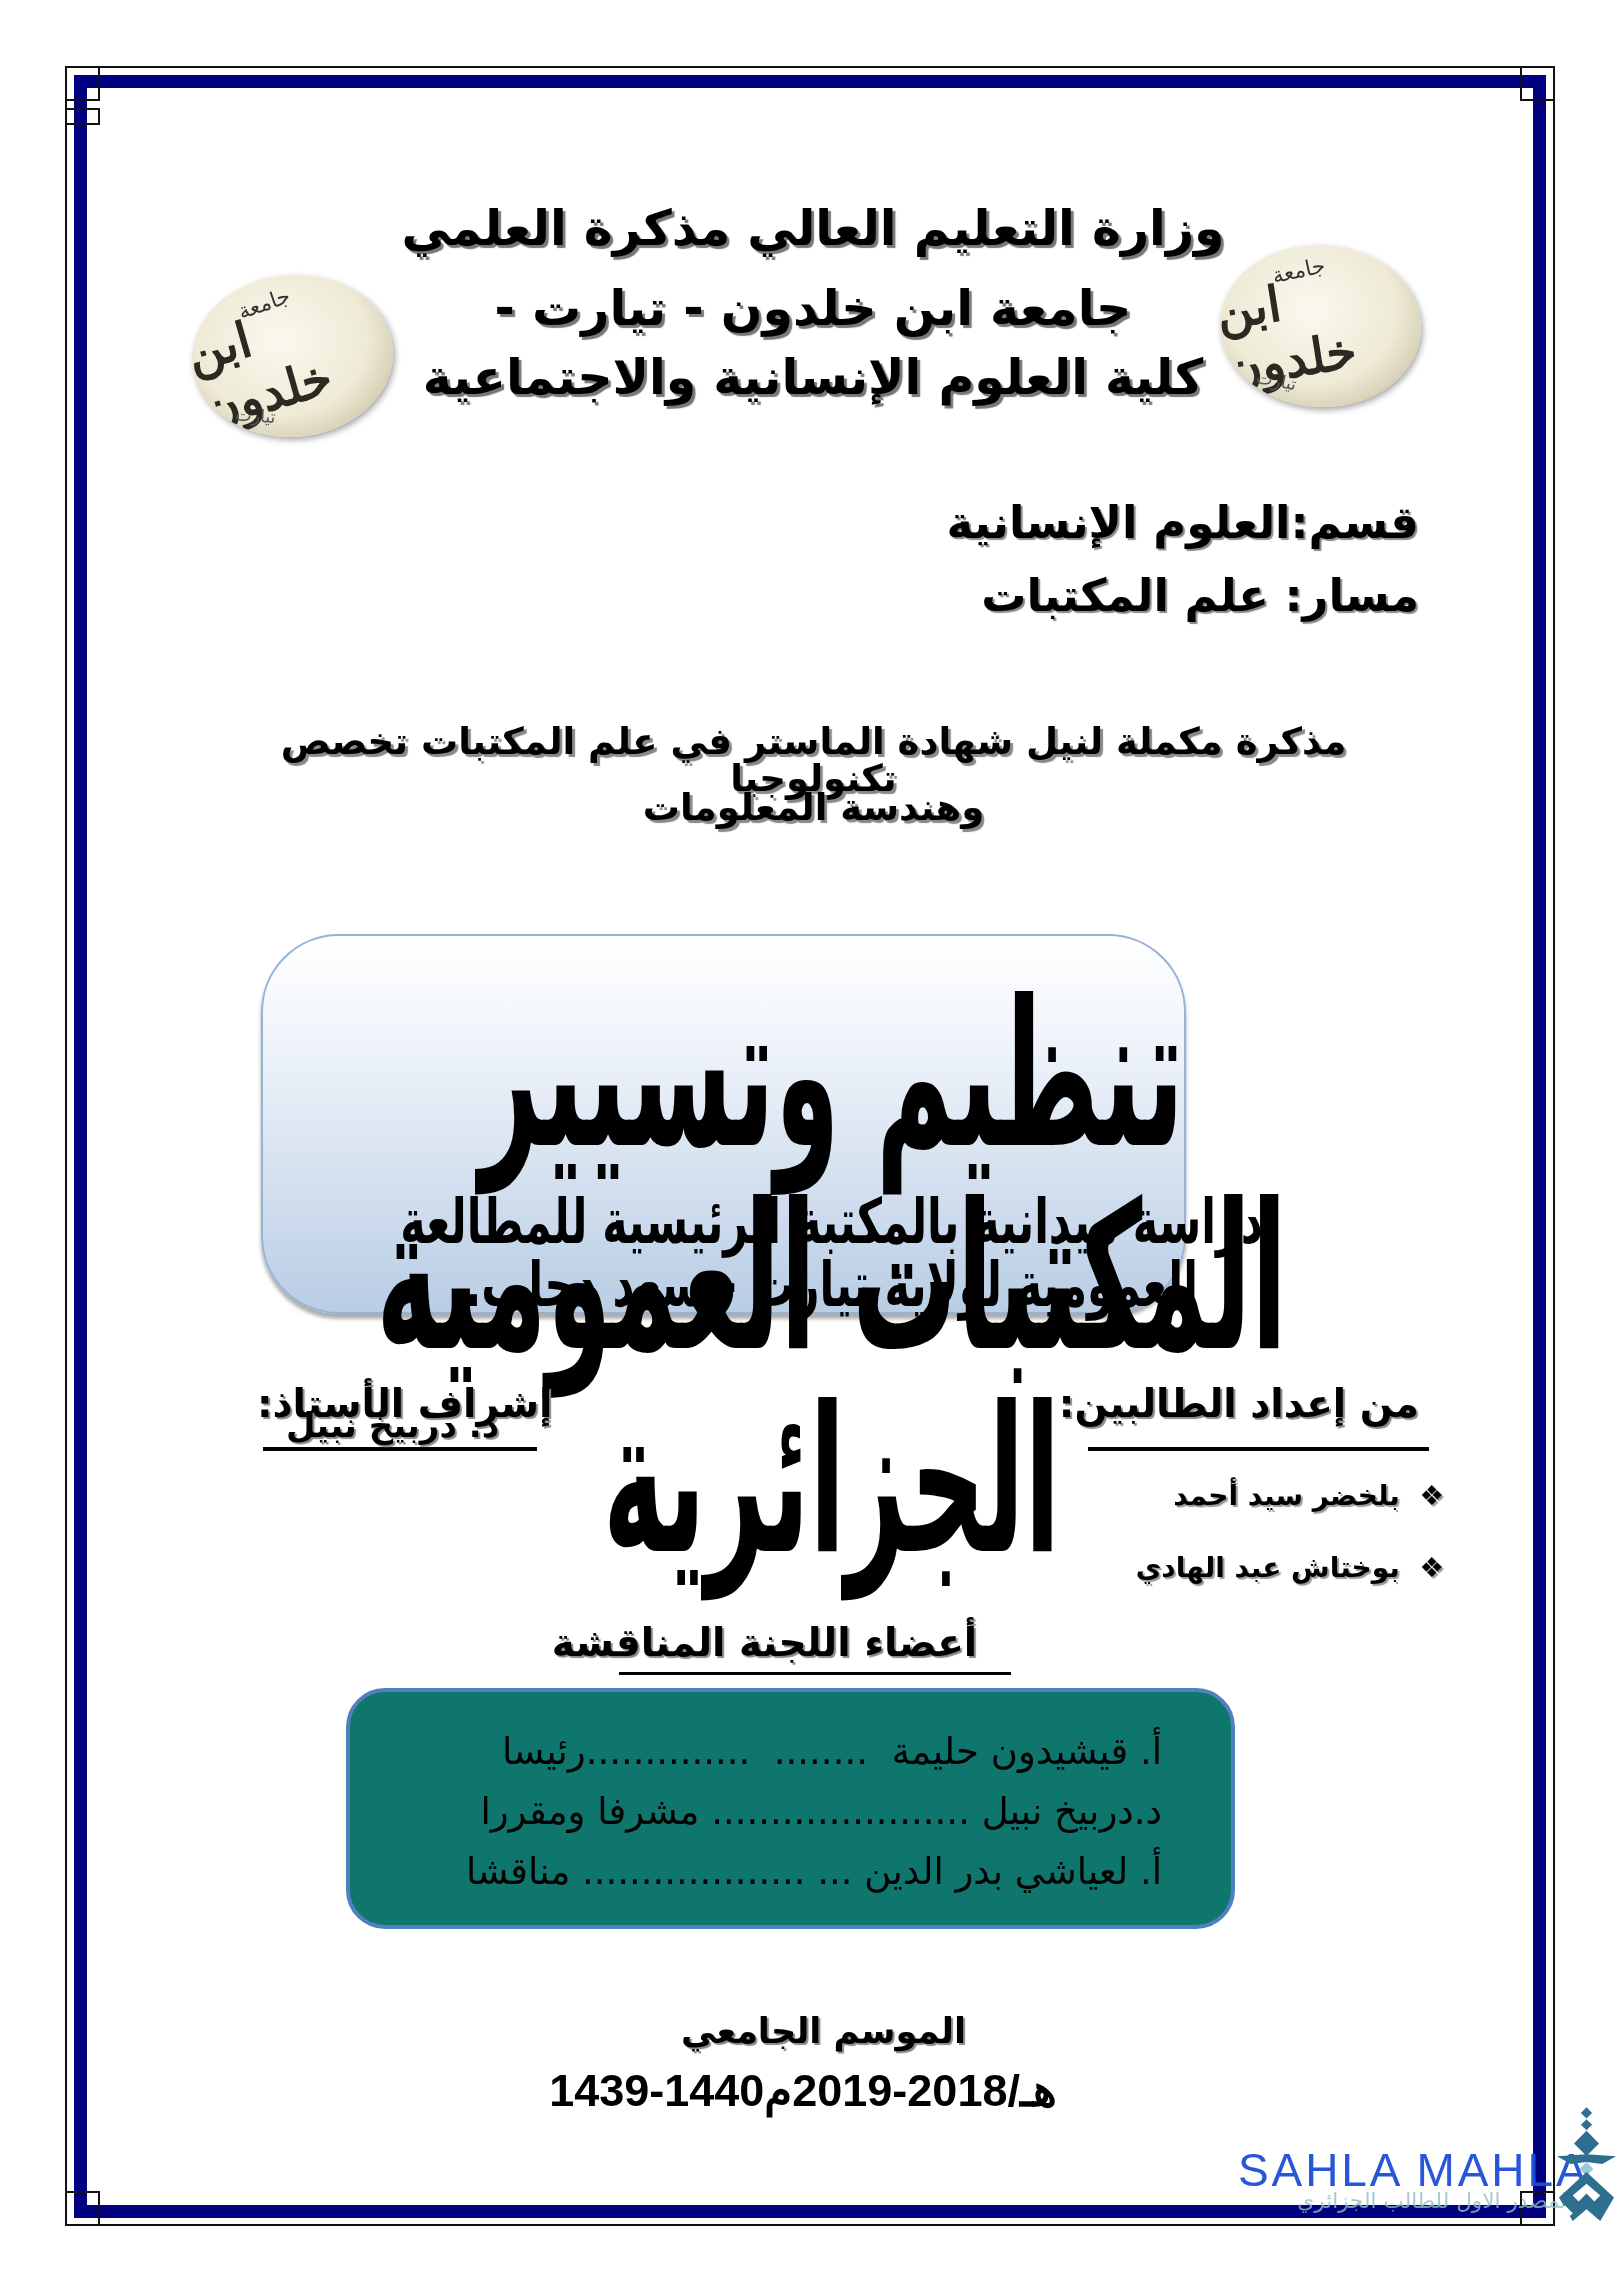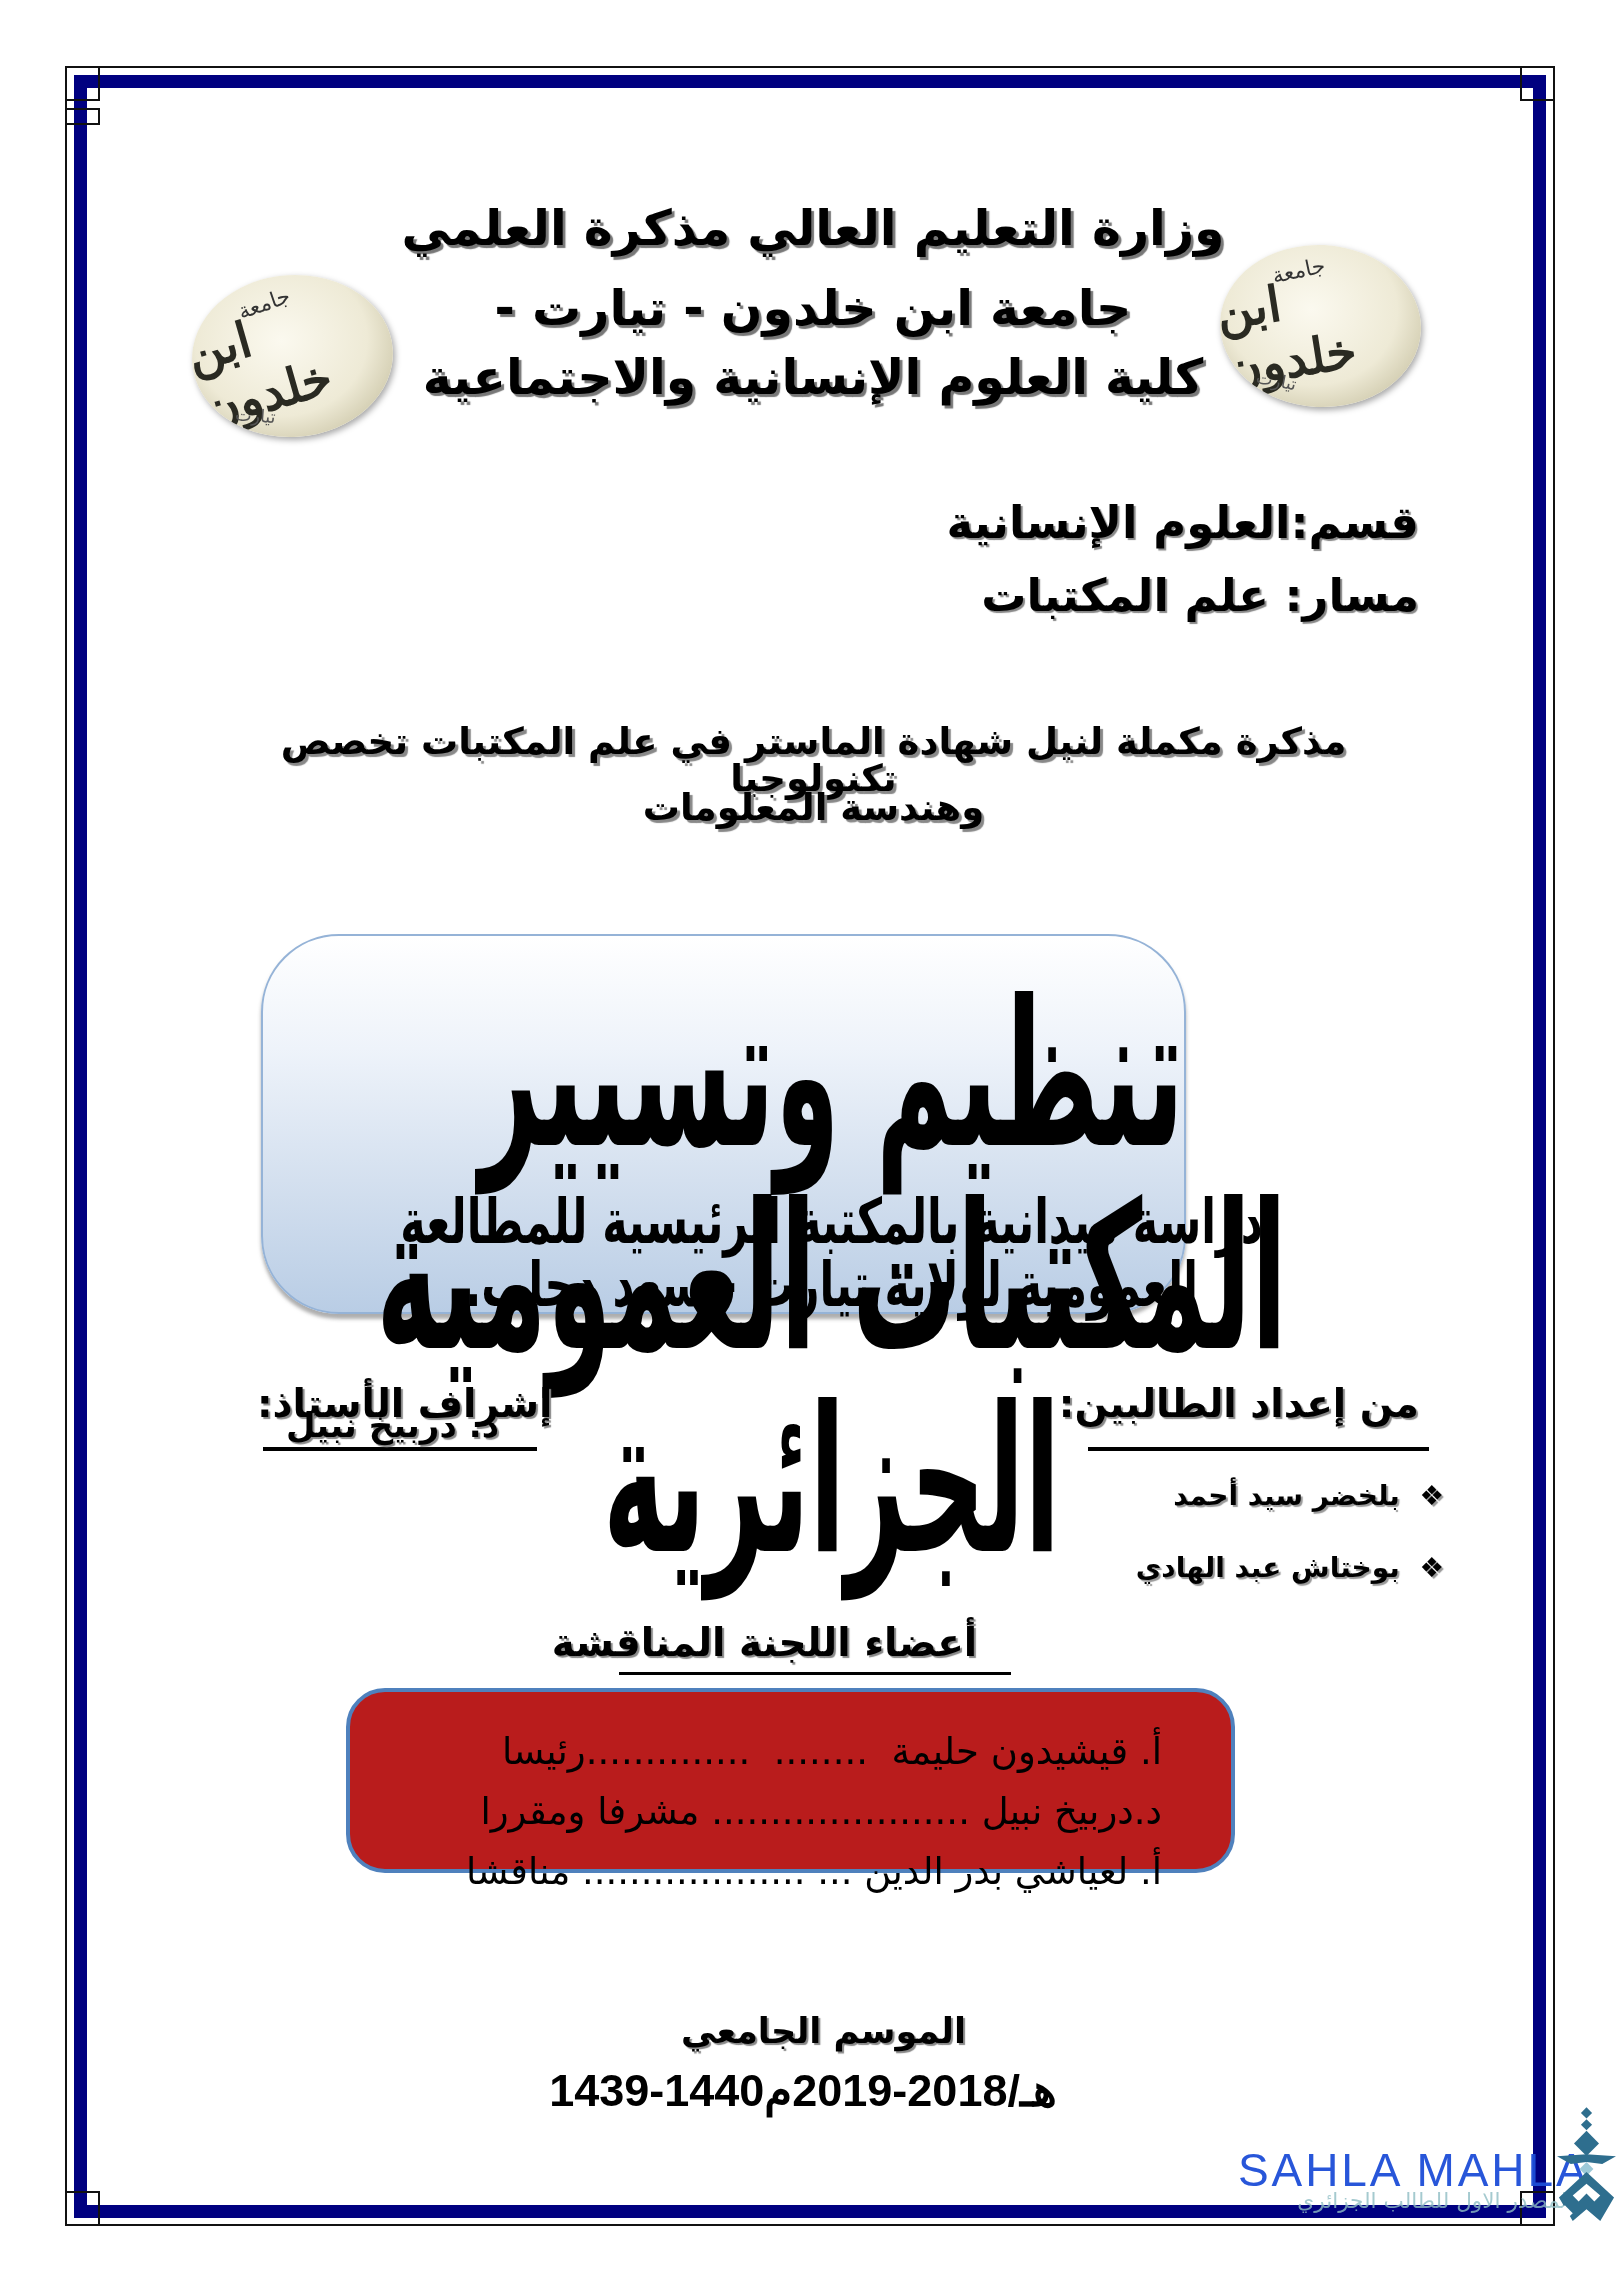--- a/index.html
+++ b/index.html
@@ -87,22 +87,22 @@
       line-height: 1; text-shadow: 2px 2px 1px #888;
     }
 
     
     .committee-title {
       position: absolute; left: 490px; width: 549px; top: 1623px; direction: rtl; text-align: center;
       font-weight: bold; font-size: 39px; line-height: 1; text-shadow: 2px 2px 1px #888;
     }
     .committee-underline { position: absolute; left: 492px; top: 1672px; width: 214px; height: 2.9px; background: #000; }
     .committee-box {
-      position: absolute; left: 346px; top: 1688px; width: 889px; height: 185px;
-      border: 4.9px solid #4f81bd; border-radius: 39px; background: #b91c1c;
+      position: absolute; left: 346px; top: 1688px; width: 889px; height: 241px;
+      border: 4.9px solid #4f81bd; border-radius: 39px; background: #0f766e;
     }
     .committee-row {
       position: absolute; right: 69px; direction: rtl; font-size: 37px; line-height: 1;
       font-weight: normal; white-space: pre;
     }
 
     
     .season-label {
       position: absolute; left: 549px; width: 549px; top: 2014px; text-align: center; direction: rtl;
       font-weight: bold; font-size: 35px; line-height: 1; text-shadow: 2px 2px 1px #888;

